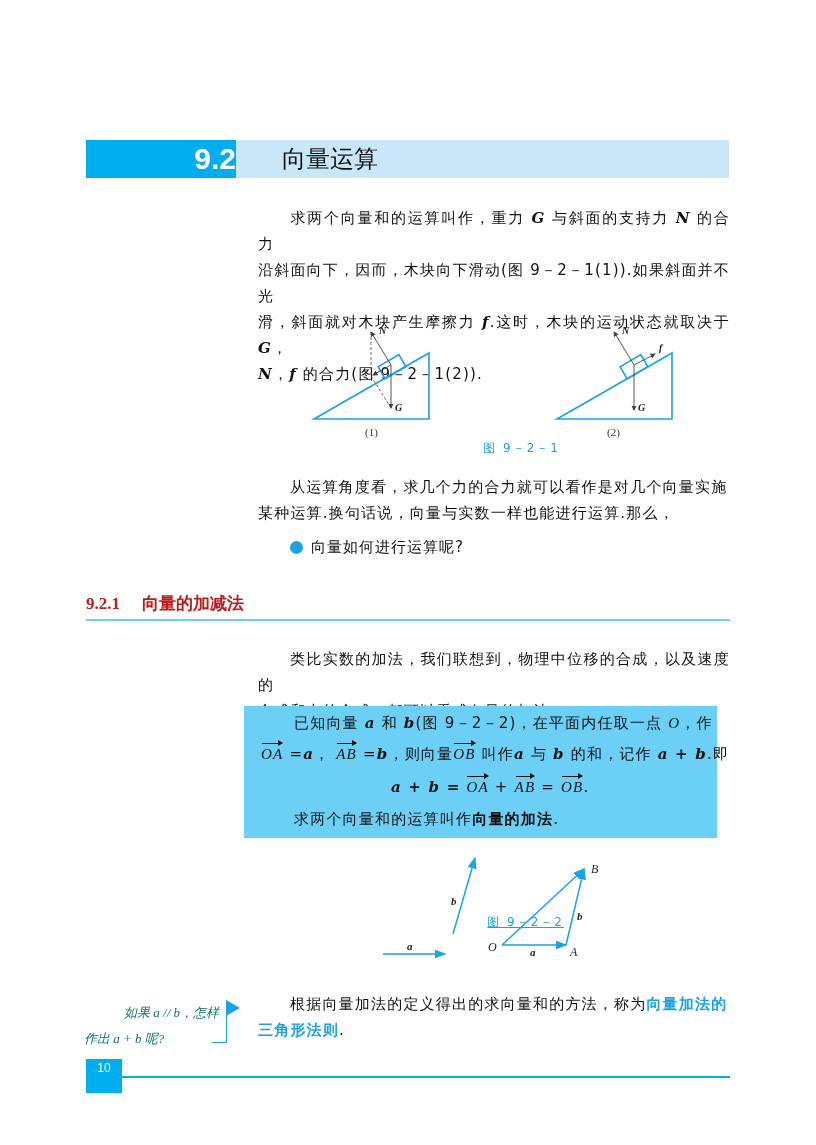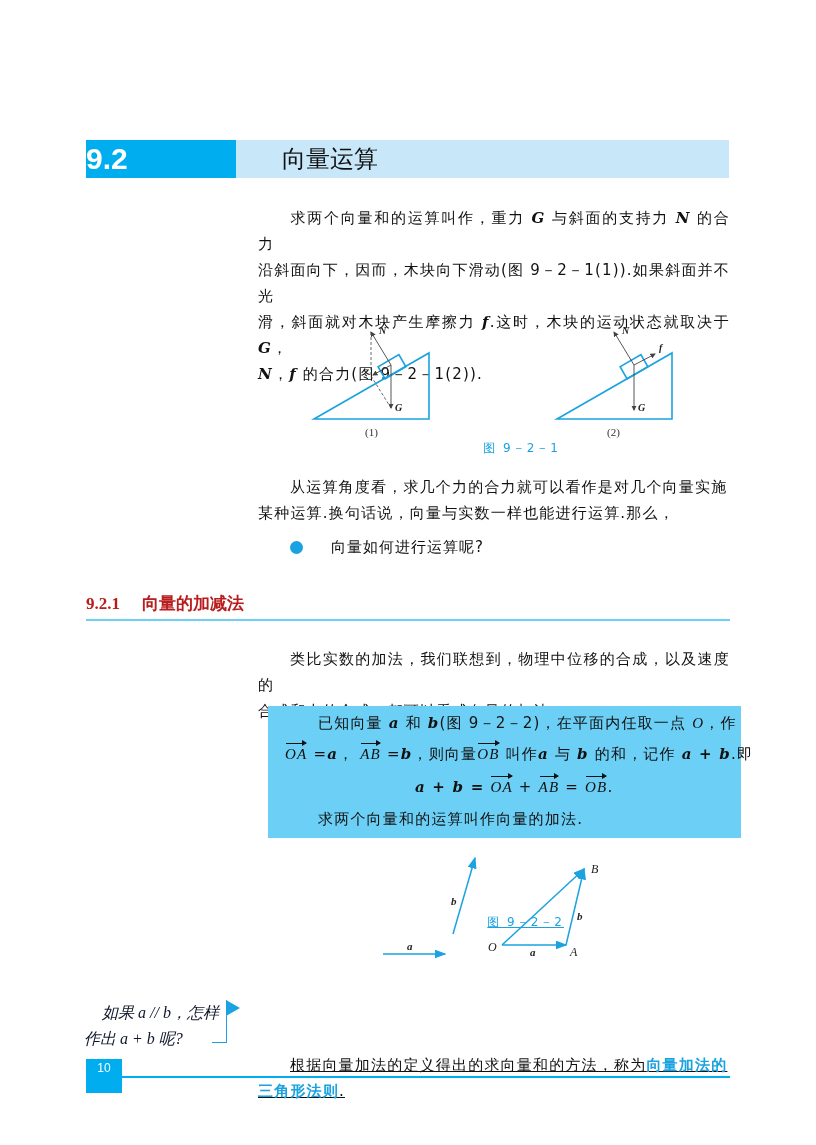--- a/index.html
+++ b/index.html
@@ -1,41 +1,41 @@
 <!DOCTYPE html>
 <html><head>
 <meta charset="utf-8">
 <style>
   html, body { margin:0; padding:0; background:#ffffff; }
   body { width:816px; height:1145px; position:relative; overflow:hidden;
          font-family:"DejaVu Sans", "Liberation Sans", sans-serif; color:#111; }
   .abs { position:absolute; }
   .sec-num-box { left:86px; top:140px; width:150px; height:38px; background:#00aeef; }
-  .sec-num { left:86px; top:140px; width:150px; height:38px; line-height:38px; text-align:left;
+  .sec-num { left:86px; top:140px; width:150px; height:38px; line-height:38px; text-align:right;
              color:#fff; font-family:"Liberation Sans", sans-serif; font-weight:bold; font-size:30px; }
   .sec-title-box { left:236px; top:140px; width:493px; height:38px; background:#c8e8fa; }
   .sec-title { left:282px; top:140px; height:38px; line-height:38px; font-size:24px; color:#111; }
   .para { left:258px; width:472px; font-size:15px; line-height:26px; letter-spacing:1.2px; text-align:justify; }
   .para .indent { display:inline-block; width:32px; }
   .m { font-family:"DejaVu Serif", "Liberation Serif", serif; font-style:italic; font-weight:bold; }
   .mi { font-family:"Liberation Serif", serif; font-style:italic; }
   .caption { font-size:12px; color:#1aa3e0; letter-spacing:2px; text-align:right; }
   .sub-label { font-size:11px; color:#333; font-family:"Liberation Serif", serif; }
   .bullet-dot { width:13px; height:13px; border-radius:50%; background:#1aa3e0; }
   .subsec { left:86px; top:592px; font-size:17px; color:#b91c1c; font-weight:bold; }
   .subsec .num { font-family:"Liberation Serif", serif; margin-right:22px; }
   .subsec-rule { left:86px; top:619px; width:644px; height:2px; background:#6fd0f5; }
-  .defbox { left:268px; top:706px; width:473px; height:132px; background:#6ccff5; }
+  .defbox { left:244px; top:706px; width:473px; height:132px; background:#6ccff5; }
   .defbox .ln { position:absolute; font-size:15px; letter-spacing:1.2px; white-space:nowrap; }
   .vec { position:relative; display:inline-block; font-family:"Liberation Serif", serif; font-style:italic; }
   .vec::before { content:""; position:absolute; left:1px; right:1px; top:-3px; height:1px; background:#111; }
   .vec::after { content:""; position:absolute; right:0px; top:-6px; border-left:5px solid #111;
                 border-top:3px solid transparent; border-bottom:3px solid transparent; }
   .hl { color:#1aa3e0; font-weight:bold; }
-  .margin-note { left:84px; top:1000px; width:135px; font-size:16px; color:#0f172a; line-height:26px;
+  .margin-note { left:84px; top:1000px; width:135px; font-size:13px; color:#0f766e; line-height:26px;
                  font-family:"Liberation Serif", serif; font-style:italic; }
   .flag { left:226px; top:1000px; width:0; height:0; border-left:14px solid #1aa3e0;
           border-top:8px solid transparent; border-bottom:8px solid transparent; }
   .flag-pole { left:226px; top:1000px; width:1px; height:42px; background:#1aa3e0; }
   .flag-foot { left:212px; top:1042px; width:15px; height:1px; background:#1aa3e0; }
   .page-num-box { left:86px; top:1059px; width:36px; height:34px; background:#00aeef; color:#fff;
                   font-size:12px; line-height:18px; text-align:center; font-family:"Liberation Sans", sans-serif; }
   .footer-rule { left:86px; top:1076px; width:644px; height:2px; background:#00aeef; }
 </style>
 </head>
@@ -93,21 +93,21 @@
 <div class="abs sub-label" style="left:365px; top:426px;">(1)</div>
 <div class="abs sub-label" style="left:607px; top:426px;">(2)</div>
 <div class="abs caption" style="left:420px; top:440px; width:140px;">图 9－2－1</div>
 
 <div class="abs para" style="top:474px;">
   <div><span class="indent"></span><span>从运算角度看，求几个力的合力就可以看作是对几个向量实施</span></div>
   <div><span>某种运算.换句话说，向量与实数一样也能进行运算.那么，</span></div>
 </div>
 
 <div class="abs bullet-dot" style="left:290px; top:541px;"></div>
-<div class="abs" style="left:311px; top:538px; font-size:15px; letter-spacing:1px;margin-left:20px;">向量如何进行运算呢?</div>
+<div class="abs" style="left:311px; top:538px; font-size:15px; letter-spacing:1px;">向量如何进行运算呢?</div>
 
 <div class="abs subsec">
   <span class="num">9.2.1</span><span>向量的加减法</span>
 </div>
 <div class="abs subsec-rule"></div>
 
 <div class="abs para" style="top:646px;">
   <div><span class="indent"></span><span>类比实数的加法，我们联想到，物理中位移的合成，以及速度的</span></div>
   <div><span>合成和力的合成，都可以看成向量的加法.</span></div>
 </div>
@@ -121,21 +121,21 @@
     <span>=</span><span class="m">a</span><span>，</span>
     <span class="vec">AB</span>
     <span>=</span><span class="m">b</span><span>，则向量</span><span class="vec">OB</span><span> 叫作</span><span class="m">a</span><span> 与 </span><span class="m">b</span><span> 的和，记作 </span><span class="m">a + b</span><span>.即</span>
   </div>
   <div class="ln" style="left:147px; top:72px;">
     <span class="m">a + b =</span>
     <span class="vec">OA</span><span> + </span><span class="vec">AB</span><span> =</span>
     <span class="vec">OB</span><span>.</span>
   </div>
   <div class="ln" style="left:50px; top:104px;">
-    <span>求两个向量和的运算叫作</span><span style="font-weight:normal;">向量的加法</span><span>.</span>
+    <span>求两个向量和的运算叫作</span><span style="font-weight:bold;">向量的加法</span><span>.</span>
   </div>
 </div>
 
 <svg class="abs" style="left:370px; top:850px;" width="250" height="110">
   <defs>
     <marker id="bb" markerWidth="8" markerHeight="6" refX="7" refY="3" orient="auto">
       <path d="M0,0 L8,3 L0,6 z" fill="#1aa3e0"></path>
     </marker>
   </defs>
   <line x1="13" y1="104" x2="75" y2="104" stroke="#1aa3e0" stroke-width="1.5" marker-end="url(#bb)"></line>
@@ -154,19 +154,19 @@
 <div class="abs caption" style="left:424px; top:914px; width:140px;text-decoration:underline;">图 9－2－2</div>
 
 <div class="abs margin-note">
   <div style="text-align:right;">如果 a // b，怎样</div>
   <div>作出 a + b 呢?</div>
 </div>
 <div class="abs flag"></div>
 <div class="abs flag-pole"></div>
 <div class="abs flag-foot"></div>
 
-<div class="abs para" style="top:1052px;text-decoration:underline;">
+<div class="abs para" style="top:991px;">
   <div><span class="indent"></span><span>根据向量加法的定义得出的求向量和的方法，称为</span><span class="hl">向量加法的</span></div>
   <div><span class="hl">三角形法则</span><span>.</span></div>
 </div>
 
 <div class="abs page-num-box">10</div>
 <div class="abs footer-rule"></div>
 
 </body></html>

